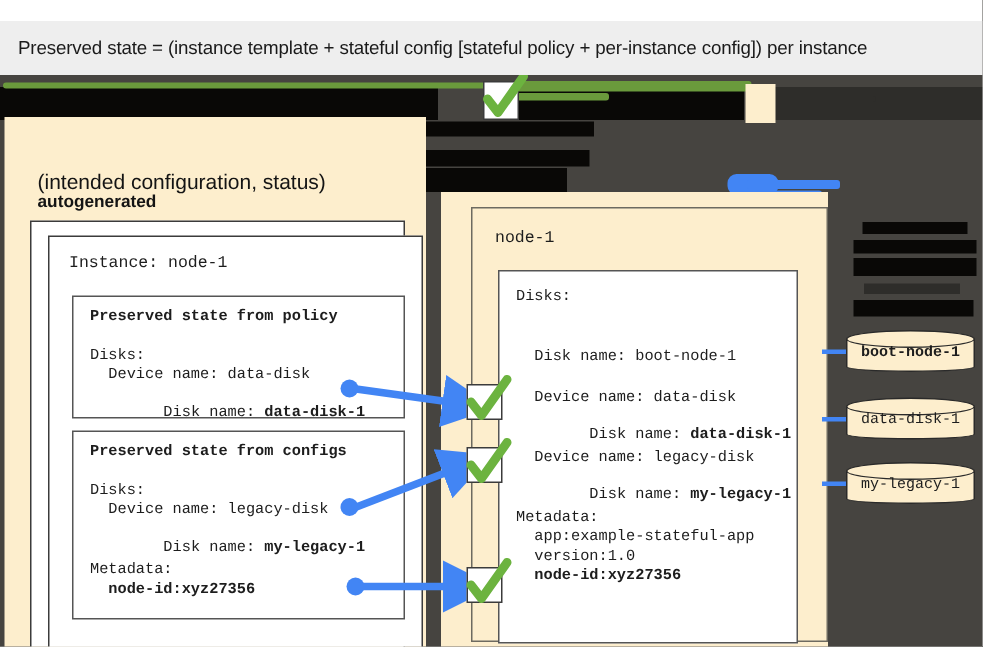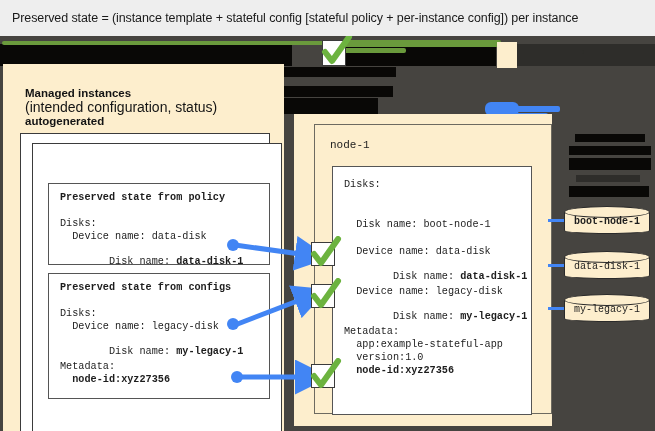--- a/index.html
+++ b/index.html
@@ -2,21 +2,21 @@
 <html><head>
 <meta charset="utf-8">
 <style>
   html,body{margin:0;padding:0;}
   body{
     width:655px;height:431px;overflow:hidden;position:relative;
     background:#ffffff;
     font-family:"Liberation Sans",sans-serif;
     -webkit-font-smoothing:antialiased;
   }
-  .root{position:absolute;left:0;top:0;width:655px;height:340px;}
+  .root{position:absolute;left:0;top:14px;width:655px;height:340px;}
 
   
   .caption{
     position:absolute;left:0;top:0;width:655px;height:36px;
     background:#eeeeee;
     display:flex;align-items:center;
     box-sizing:border-box;padding-left:12px;
   }
   .caption span{
     font-size:12.5px;color:#1a1a1a;letter-spacing:-0.1px;white-space:nowrap;
@@ -118,28 +118,28 @@
 
     <div class="blue-blob" style="left:485px;top:66px;width:34px;height:14px;"></div>
     <div class="blue-bar" style="left:498px;top:70px;width:62px;height:6px;"></div>
     <div class="blue-bar" style="left:504px;top:77px;width:44px;height:5px;"></div>
 
     <div class="panel-cream" style="left:497px;top:6px;width:20px;height:26px;"></div>
 
     <div class="panel-cream" style="left:3px;top:28px;width:281px;height:367px;">
     </div>
 
-    <div class="sans t-title" style="position:absolute;left:25px;top:51px;">Managed instances</div>
     <div class="sans t-sub" style="position:absolute;left:25px;top:65px;">(intended configuration, status)</div>
     <div class="sans t-title" style="position:absolute;left:25px;top:79px;">autogenerated</div>
 
     <div class="box-white" style="left:20px;top:97px;width:250px;height:300px;"></div>
 
     <div class="box-white" style="left:32px;top:107px;width:250px;height:296px;"></div>
 
+    <div class="mono m-11" style="position:absolute;left:46px;top:120px;">Instance: node-1</div>
 
     <div class="box-white-thin" style="left:48px;top:147px;width:222px;height:82px;"></div>
     <div class="mono m-10b" style="position:absolute;left:60px;top:156px;">Preserved state from policy</div>
     <div class="mono m-10" style="position:absolute;left:60px;top:182px;">Disks:</div>
     <div class="mono m-10" style="position:absolute;left:60px;top:195px;">  Device name: data-disk</div>
     <div class="mono m-10" style="position:absolute;left:60px;top:208px;">
       <span>  Disk name: </span><span class="b">data-disk-1</span>
     </div>
 
     <div class="box-white-thin" style="left:48px;top:237px;width:222px;height:126px;"></div>

